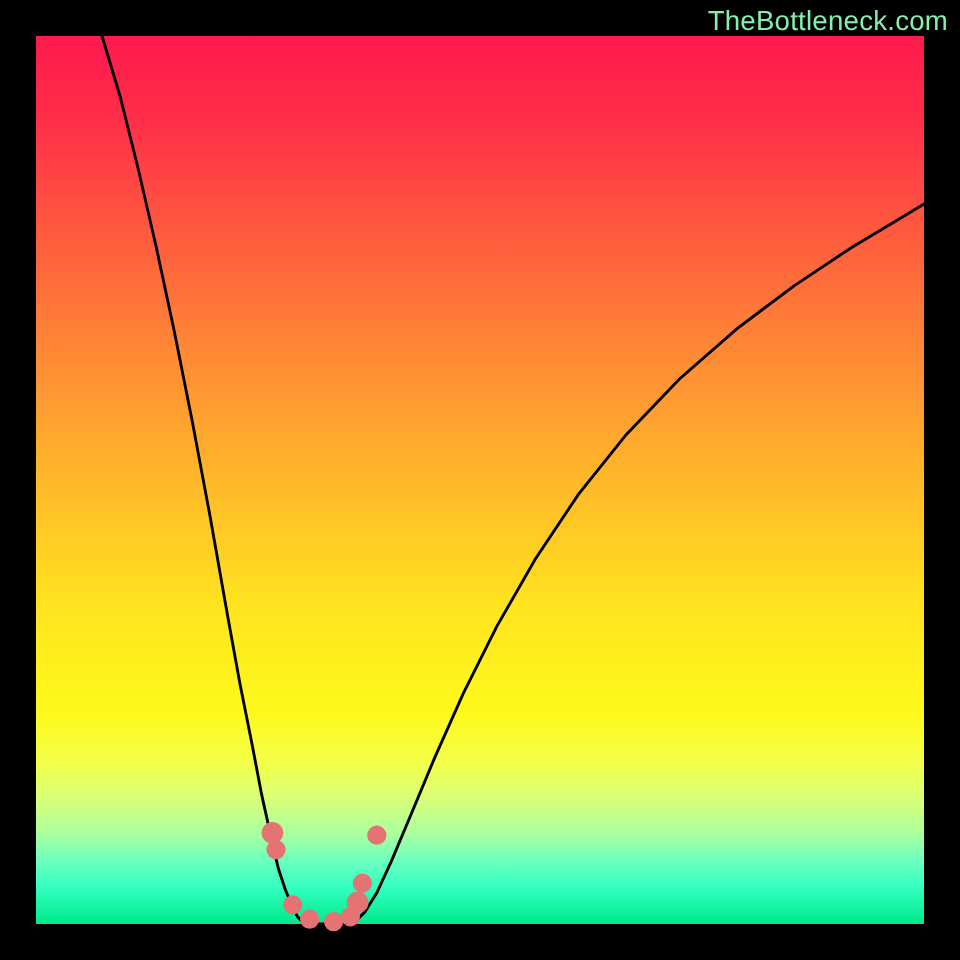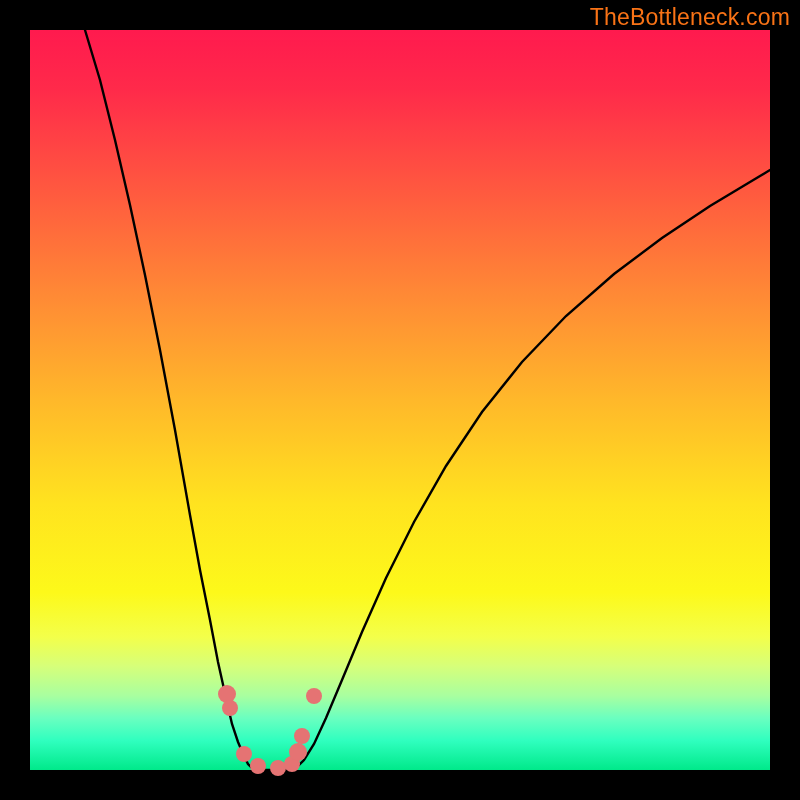--- a/index.html
+++ b/index.html
@@ -39,21 +39,21 @@
       #a8ffa0 90%,
       #6affc0 93%,
       #30ffbf 96%,
       #00e98a 100%
     );
   }
   .watermark {
     position: absolute;
     top: 4px;
     right: 10px;
-    color: #f97316;
+    color: #86efac;
     font-size: 23px;
     font-weight: 500;
     letter-spacing: 0.2px;
     user-select: none;
   }
   svg.curve {
     position: absolute;
     left: 0;
     top: 0;
     width: 740px;

